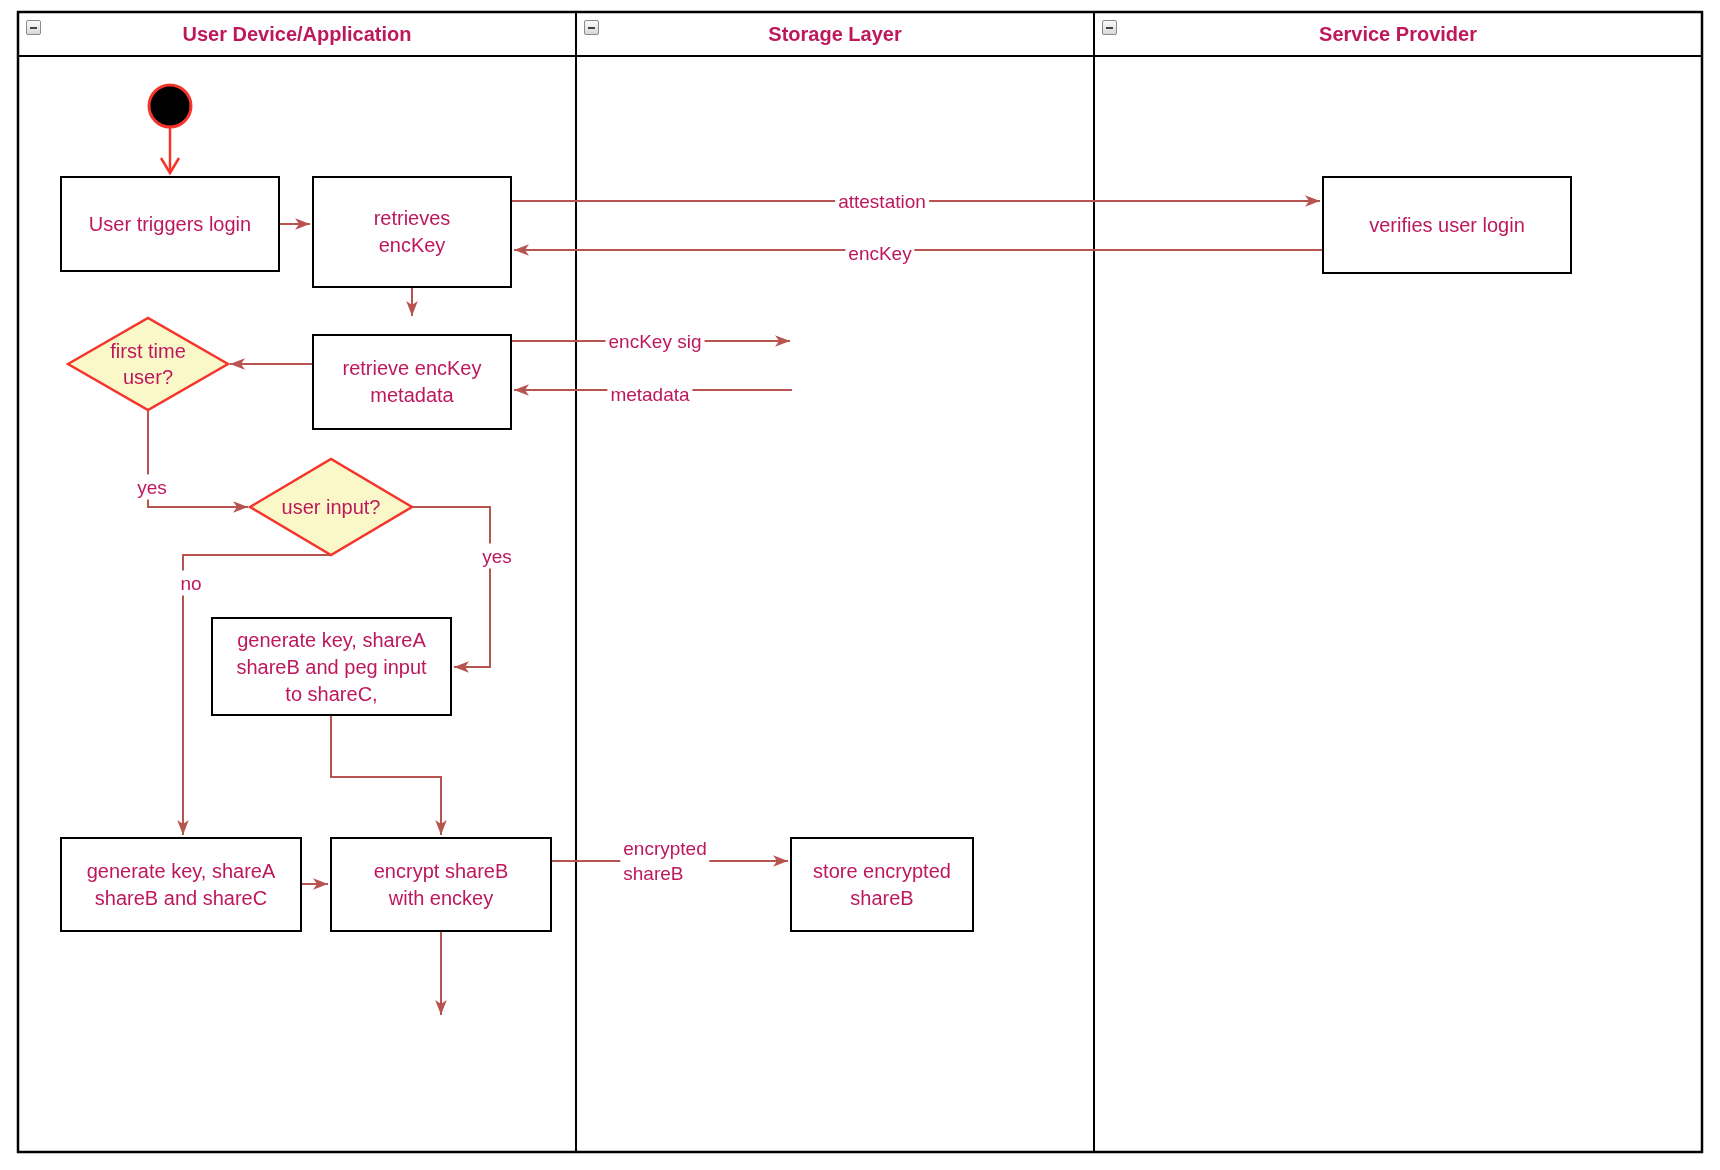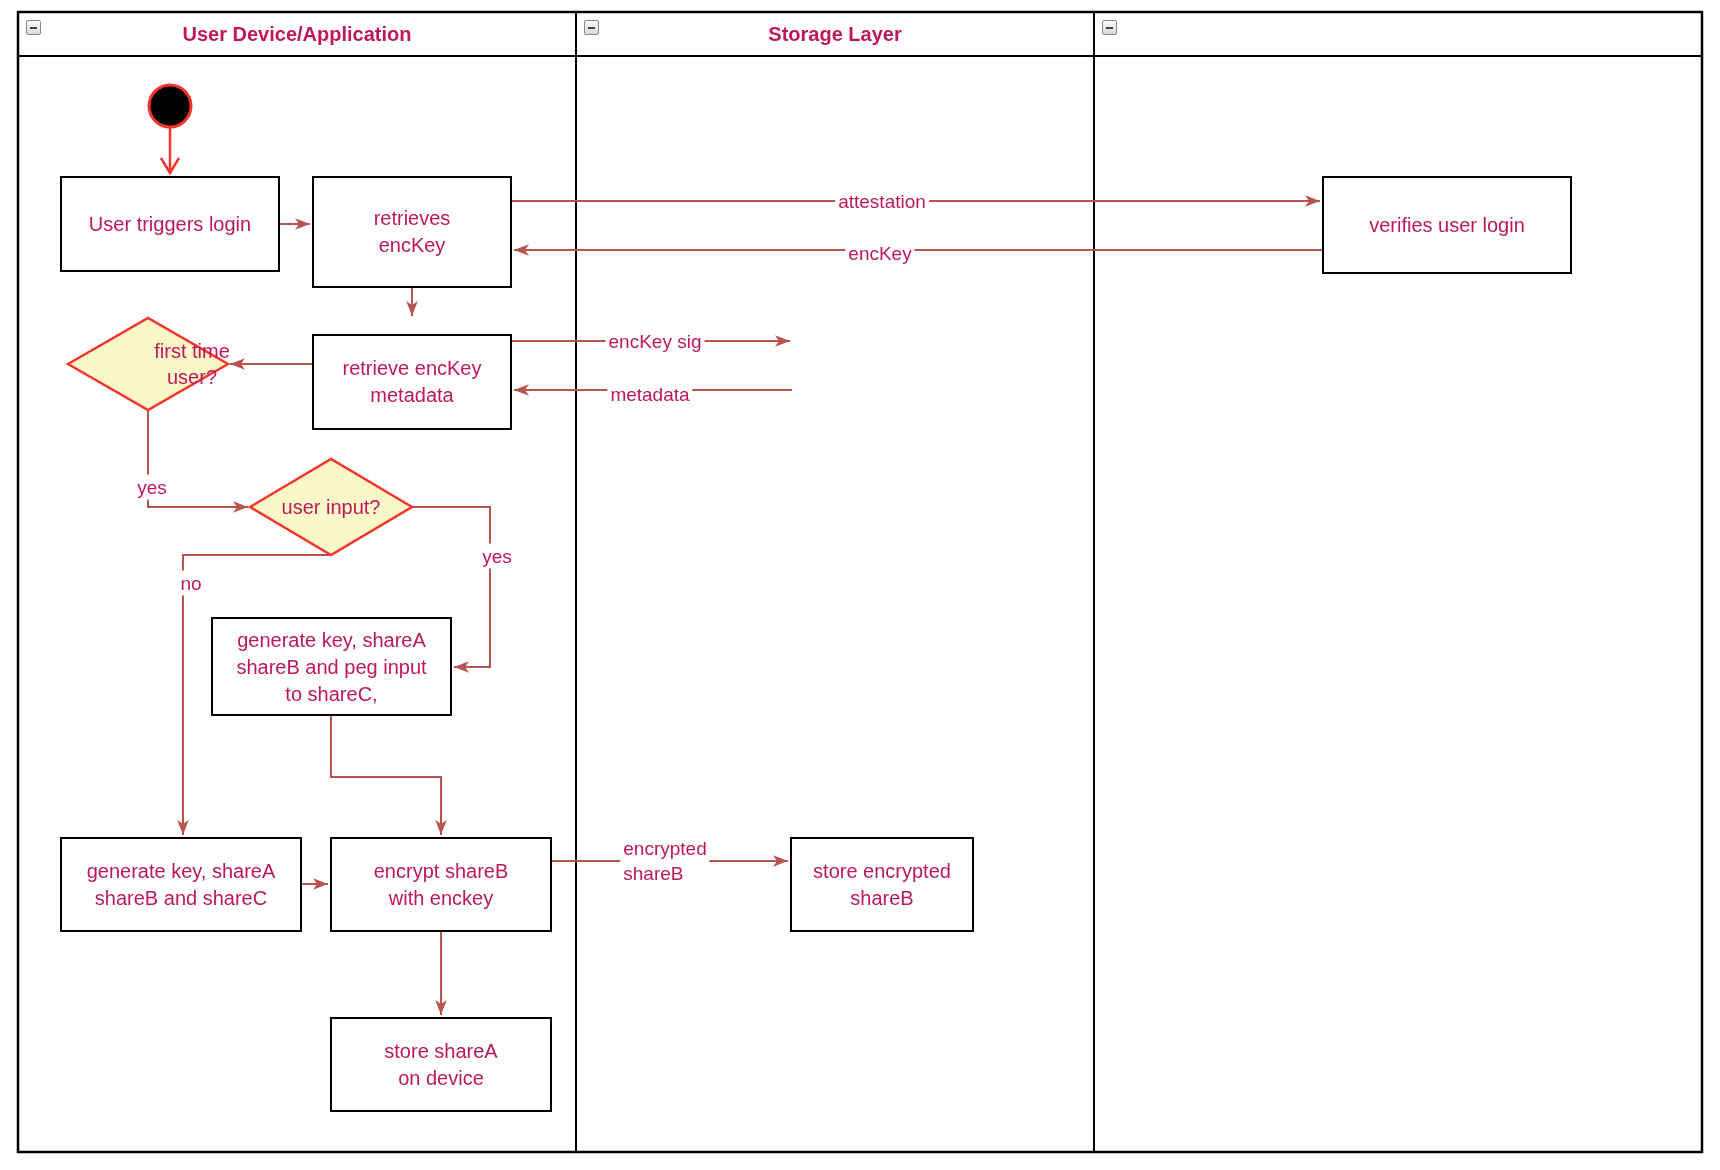--- a/index.html
+++ b/index.html
@@ -97,20 +97,21 @@
     </div>
   <div class="collapse-btn" style="left:584px;top:20px;">
       <div class="minus"></div>
     </div>
   <div class="collapse-btn" style="left:1102px;top:20px;">
       <div class="minus"></div>
     </div>
 
   <div class="lane-title" style="left:18px;width:558px;">User Device/Application</div>
   <div class="lane-title" style="left:576px;width:518px;">Storage Layer</div>
+  <div class="lane-title" style="left:1094px;width:608px;">Service Provider</div>
 
   <div class="node" style="left:60px;top:176px;width:220px;height:96px;">
     <div class="node-text">
       <div>User triggers login</div>
     </div>
   </div>
 
   <div class="node" style="left:312px;top:176px;width:200px;height:112px;">
     <div class="node-text">
       <div>retrieves</div>
@@ -154,28 +155,22 @@
     </div>
   </div>
 
   <div class="node" style="left:790px;top:837px;width:184px;height:95px;">
     <div class="node-text">
       <div>store encrypted</div>
       <div>shareB</div>
     </div>
   </div>
 
-  <div class="node" style="left:330px;top:1017px;width:222px;height:95px;">
-    <div class="node-text">
-      <div>store shareA</div>
-      <div>on device</div>
-    </div>
-  </div>
 
-  <div class="dlabel" style="left:148px;top:364px;margin-left:44px;">
+  <div class="dlabel" style="left:148px;top:364px;">
     <div>first time</div>
     <div>user?</div>
   </div>
   <div class="dlabel" style="left:331px;top:507px;">
     <div>user input?</div>
   </div>
 
   <div class="elabel" style="left:882px;top:201px;">attestation</div>
   <div class="elabel" style="left:880px;top:253px;">encKey</div>
   <div class="elabel" style="left:655px;top:341px;">encKey sig</div>

